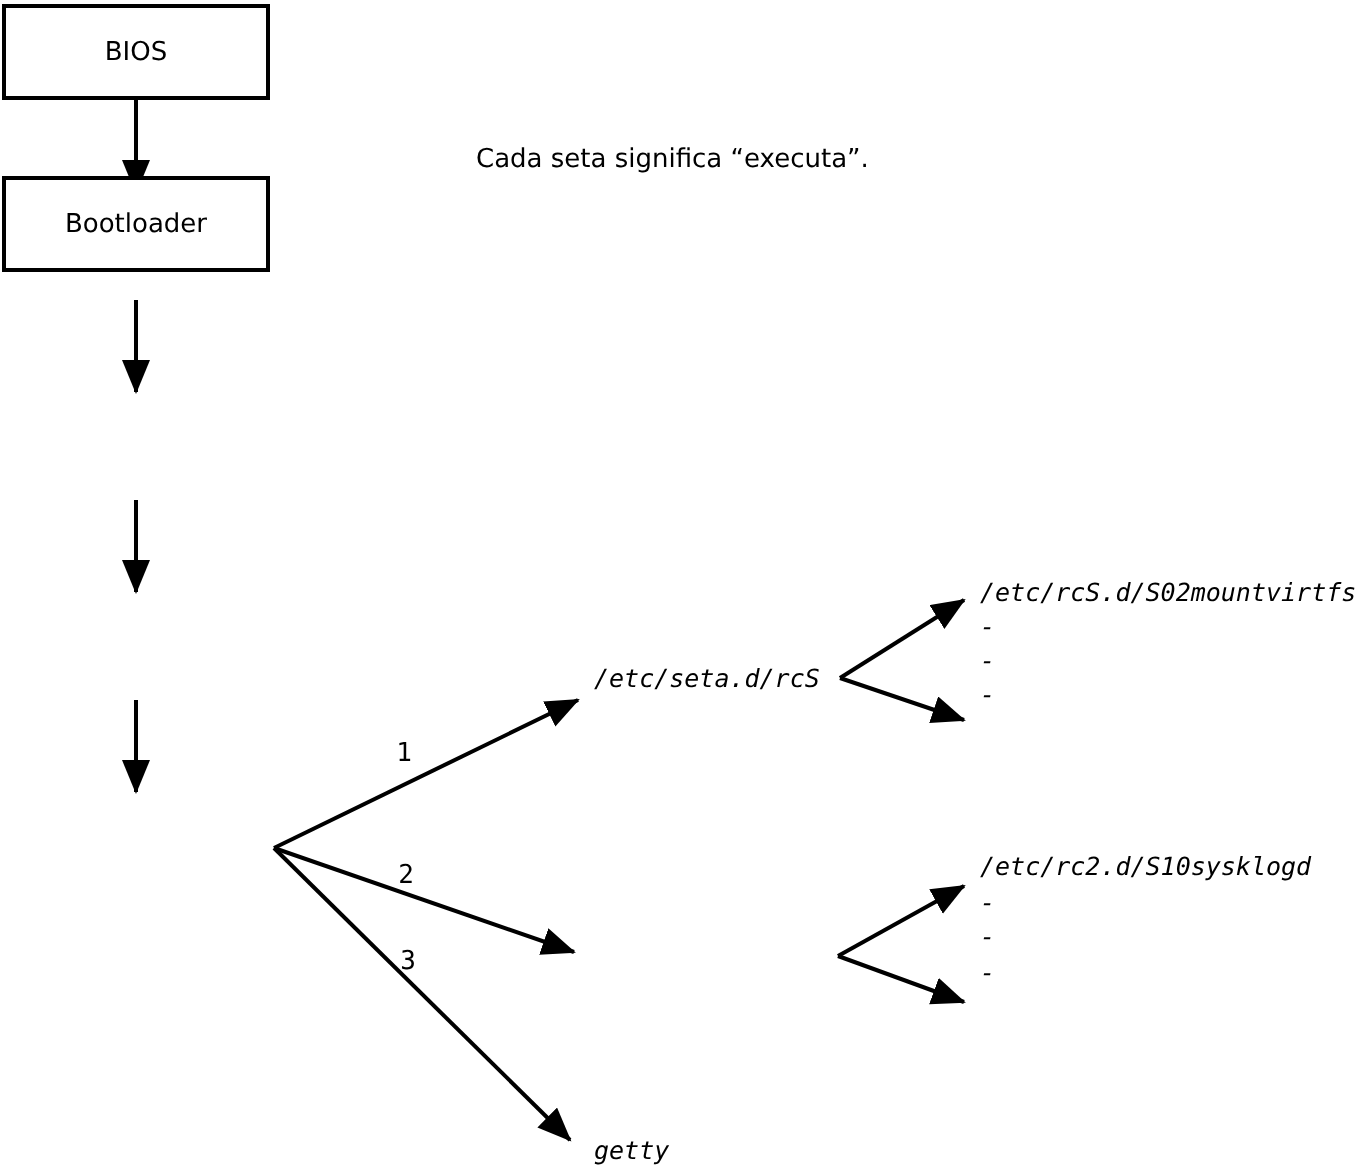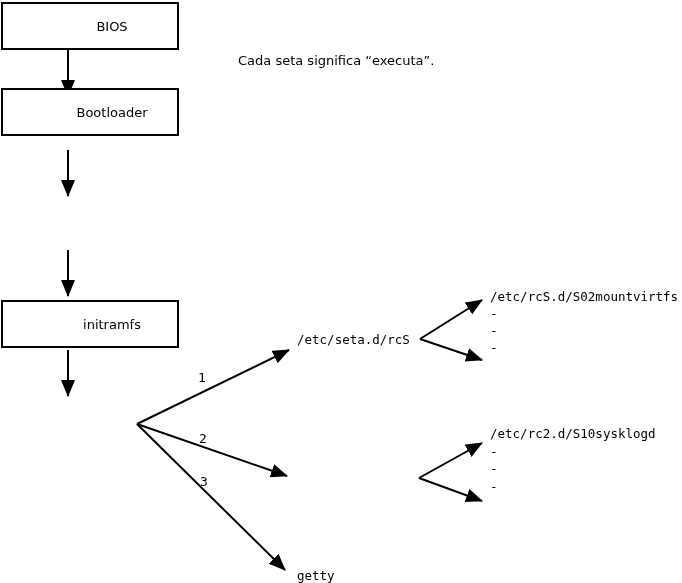--- a/index.html
+++ b/index.html
@@ -18,36 +18,36 @@
     left: 1px;
     width: 130px;
     height: 44px;
     border: 2px solid #000;
     background: #fff;
     display: flex;
     align-items: center;
     justify-content: center;
     font-size: 13px;
     text-align: center;
-    padding-left: 44px;
   }
   .note {
     position: absolute;
     left: 238px;
-    top: 60px;
+    top: 80px;
     transform: translateY(-50%);
     font-size: 13px;
     white-space: pre;
   }
   .mono {
     position: absolute;
     transform: translateY(-50%);
     font-family: "DejaVu Sans Mono", monospace;
     font-size: 12.5px;
     white-space: pre;
+    font-style: italic;
   }
   .num {
     position: absolute;
     transform: translate(-50%, -50%);
     font-family: "DejaVu Sans Mono", monospace;
     font-size: 13px;
   }
 </style>
 </head>
 <body>
@@ -77,23 +77,20 @@
       <line x1="419" y1="478" x2="482" y2="501" marker-end="url(#ah)"></line>
     </g>
   </svg>
 
   <div class="box" style="top:2px">
       <span>BIOS</span>
     </div>
   <div class="box" style="top:88px">
       <span>Bootloader</span>
     </div>
-  <div class="box" style="top:300px">
-      <span>initramfs</span>
-    </div>
 
   <div class="note">Cada seta significa “executa”.</div>
 
   <div class="num" style="left:202px; top:377px">1</div>
   <div class="num" style="left:203px; top:438px">2</div>
   <div class="num" style="left:204px; top:481px">3</div>
 
   <div class="mono" style="left:297px; top:339px">/etc/seta.d/rcS</div>
   <div class="mono" style="left:297px; top:575px">getty</div>
 

